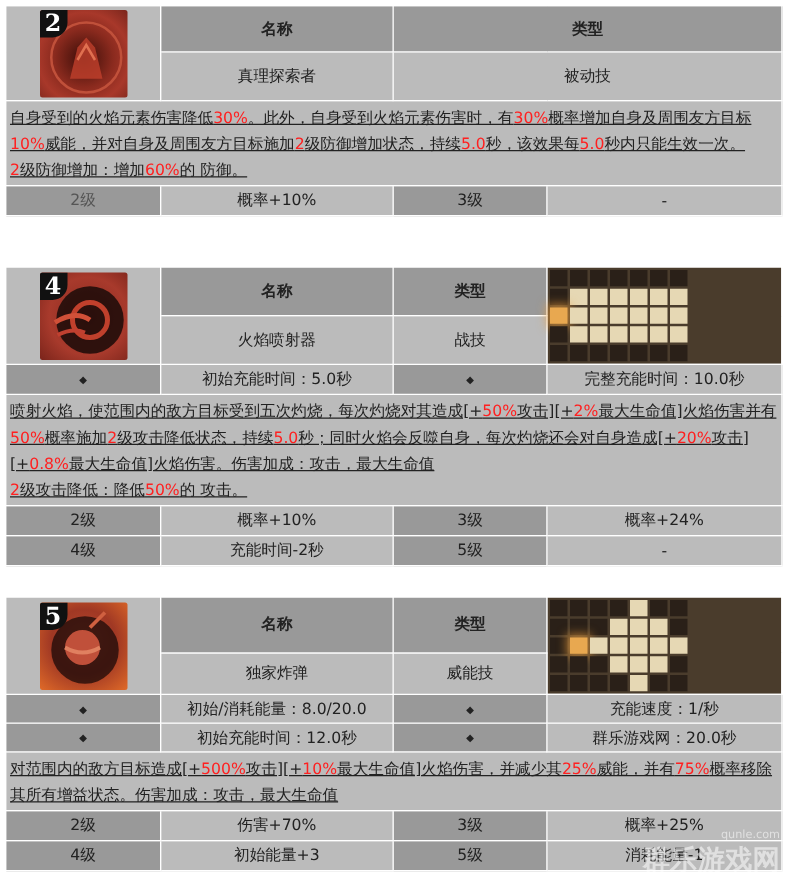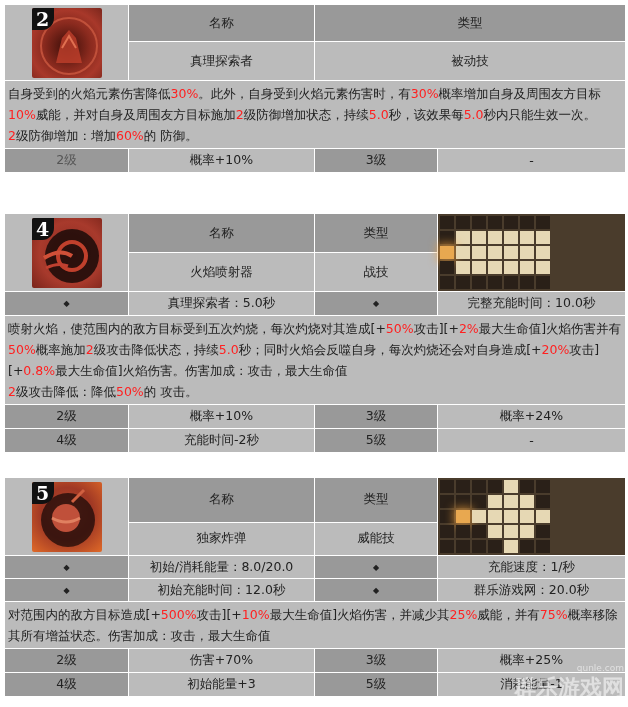--- a/index.html
+++ b/index.html
@@ -2,22 +2,22 @@
 <html><head>
 <meta charset="utf-8">
 <style>
   html, body { margin:0; padding:0; background:#ffffff; }
   body { width:628px; height:707px; position:relative; overflow:hidden;
          font-family:"DejaVu Sans","Liberation Sans",sans-serif; font-size:12.5px; color:#222; }
   table.skill { border-collapse:collapse; position:absolute; left:4px; width:621px; table-layout:fixed; }
   table.skill td { border:1px solid #ffffff; text-align:center; vertical-align:middle; padding:0; }
   .c-dark { background:#999999; }
   .c-light { background:#bbbbbb; }
-  .hdr { font-weight:normal; color:#222; }
-  .desc { text-align:left !important; background:#bbbbbb; padding:2px 3px !important; line-height:21px; font-size:12.5px; }
+  .hdr { font-weight:bold; color:#222; }
+  .desc { text-align:left !important; background:#bbbbbb; padding:2px 3px !important; line-height:21px; font-size:12.5px;text-decoration:underline; }
   .red { color:#ff2020; }
   .dim { color:#555; }
   .iconcell { background:#bbbbbb; }
   .icon { width:70px; height:70px; margin:auto; position:relative; border-radius:2px; overflow:hidden; }
   .badge { position:absolute; left:0; top:0; width:22px; height:22px; border-radius:0 0 12px 0;
            background:#111; color:#fff; font-family:"DejaVu Serif",serif; font-weight:bold; font-size:19px;
            line-height:22px; text-align:center; }
   .grid { margin:auto; display:grid; background:#4a3c2c; gap:2px; padding:2px; }
   .cell { width:14px; height:13px; }
   .cell.d { background:#2a2018; }
@@ -129,21 +129,21 @@
             <div class="cell d"></div>
           </div>
     </td>
   </tr>
   <tr style="height:39px">
     <td class="c-light">火焰喷射器</td>
     <td class="c-light">战技</td>
   </tr>
   <tr style="height:24px">
     <td class="c-dark" style="font-size:8px">◆</td>
-    <td class="c-light">真理探索者：5.0秒</td>
+    <td class="c-light">初始充能时间：5.0秒</td>
     <td class="c-dark" style="font-size:8px">◆</td>
     <td class="c-light">完整充能时间：10.0秒</td>
   </tr>
   <tr>
     <td colspan="4" class="desc"><span>喷射火焰，使范围内的敌方目标受到五次灼烧，每次灼烧对其造成[+</span><span class="red">50%</span><span>攻击][+</span><span class="red">2%</span><span>最大生命值]火焰伤害并有</span><span class="red">50%</span><span>概率施加</span><span class="red">2</span><span>级攻击降低状态，持续</span><span class="red">5.0</span><span>秒；同时火焰会反噬自身，每次灼烧还会对自身造成[+</span><span class="red">20%</span><span>攻击][+</span><span class="red">0.8%</span><span>最大生命值]火焰伤害。伤害加成：攻击，最大生命值</span><br><span class="red">2</span><span>级攻击降低：降低</span><span class="red">50%</span><span>的 攻击。</span></td>
   </tr>
   <tr style="height:24px">
     <td class="c-dark">2级</td>
     <td class="c-light">概率+10%</td>
     <td class="c-dark">3级</td>

